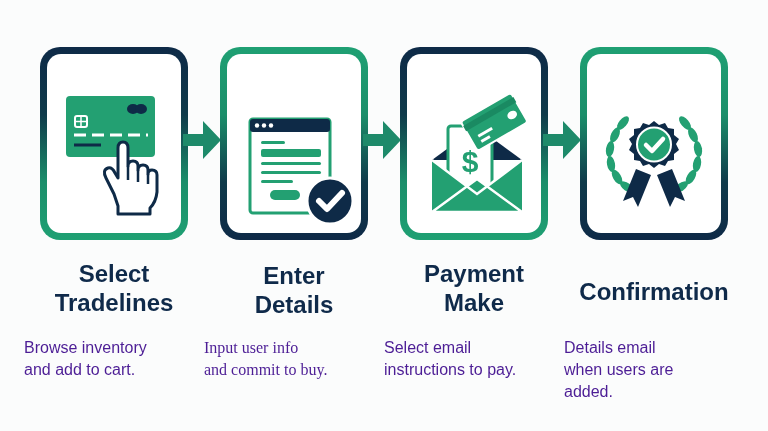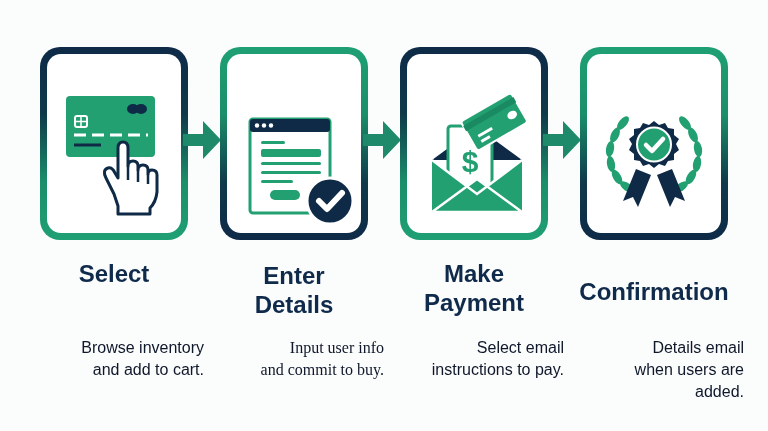--- a/index.html
+++ b/index.html
@@ -4,21 +4,21 @@
 <style>
   html, body { margin:0; padding:0; }
   body { width:768px; height:431px; background:#fbfcfc; position:relative; overflow:hidden; font-family:"Liberation Sans", sans-serif; }
   .step { position:absolute; top:0; width:180px; height:431px; }
   .box { position:absolute; top:47px; left:0; width:148px; height:193px; border-radius:20px; box-sizing:border-box; padding:7px; }
   .box .inner { width:100%; height:100%; background:#ffffff; border-radius:14px; position:relative; }
   .g-dark-top { background:linear-gradient(to bottom,#0e2a47 0%,#0f3a4a 35%,#1b8e6a 70%,#1fa073 100%); }
   .g-green-top { background:linear-gradient(to bottom,#1fa073 0%,#1b8e6a 35%,#0f3a4a 70%,#0e2a47 100%); }
   .arrow { position:absolute; top:117px; width:40px; height:46px; }
   .title { position:absolute; left:-16px; width:180px; text-align:center; color:#0f2a4a; font-weight:bold; font-size:24px; line-height:29px; }
-  .desc { position:absolute; left:-16px; width:180px; text-align:right; color:#0f172a; font-size:16px; line-height:22px; }
+  .desc { position:absolute; left:-16px; width:180px; text-align:left; color:#4c1d95; font-size:16px; line-height:22px; }
   .icon { position:absolute; }
 </style>
 </head>
 <body>
 
 <div class="step" style="left:40px;">
   <div class="box g-dark-top">
     <div class="inner">
       <svg class="icon" style="left:19px;top:42px;" width="100" height="125" viewBox="0 0 100 125">
         <rect x="0" y="0" width="89" height="61" rx="4" fill="#23a072"></rect>
@@ -31,20 +31,21 @@
         <line x1="8" y1="49" x2="35" y2="49" stroke="#0e2a47" stroke-width="3"></line>
         <path d="M48 98 L40 82 Q36 74 42 72 Q46 71 49 77 L52 82 L52 52 Q52 46 57 46 Q62 46 62 52 L62 70 Q62 65 67 65 Q72 65 72 70 L72 74 Q72 69 77 69 Q82 69 82 74 L82 78 Q82 74 86 74 Q91 74 91 79 L91 96 Q90 106 84 112 L84 118 L52 118 L52 110 Z" fill="#fff" stroke="#0e2a47" stroke-width="3" stroke-linejoin="round"></path>
         <line x1="62" y1="70" x2="62" y2="84" stroke="#0e2a47" stroke-width="2.5"></line>
         <line x1="72" y1="74" x2="72" y2="86" stroke="#0e2a47" stroke-width="2.5"></line>
         <line x1="82" y1="78" x2="82" y2="88" stroke="#0e2a47" stroke-width="2.5"></line>
       </svg>
     </div>
   </div>
   <div class="title" style="top:259px;">
     <div>Select</div>
+    <div>Tradelines</div>
   </div>
   <div class="desc" style="top:337px;">
     <div>Browse inventory</div>
     <div>and add to cart.</div>
   </div>
 </div>
 
 <svg class="arrow" style="left:183px;" viewBox="0 0 40 46">
   <path d="M0 17 L20 17 L20 4 L38 23 L20 42 L20 29 L0 29 Z" fill="#1e8a6a"></path>
 </svg>
@@ -97,22 +98,22 @@
           <rect x="46" y="50" width="10" height="3" fill="#fff"></rect>
           <ellipse cx="86" cy="44" rx="5" ry="4" fill="#fff"></ellipse>
         </g>
         <path d="M5 78 L5 130 L95 130 L95 78 L50 112 Z" fill="#23a072"></path>
         <path d="M5 130 L50 97 L95 130 Z" fill="#23a072" stroke="#fff" stroke-width="2.5" stroke-linejoin="round"></path>
         <path d="M5 78 L50 112 L95 78" fill="none" stroke="#fff" stroke-width="2.5"></path>
       </svg>
     </div>
   </div>
   <div class="title" style="top:259px;">
+    <div>Payment</div>
     <div>Make</div>
-    <div>Payment</div>
   </div>
   <div class="desc" style="top:337px;">
     <div>Select email</div>
     <div>instructions to pay.</div>
   </div>
 </div>
 
 <svg class="arrow" style="left:543px;" viewBox="0 0 40 46">
   <path d="M0 17 L20 17 L20 4 L38 23 L20 42 L20 29 L0 29 Z" fill="#1e8a6a"></path>
 </svg>

